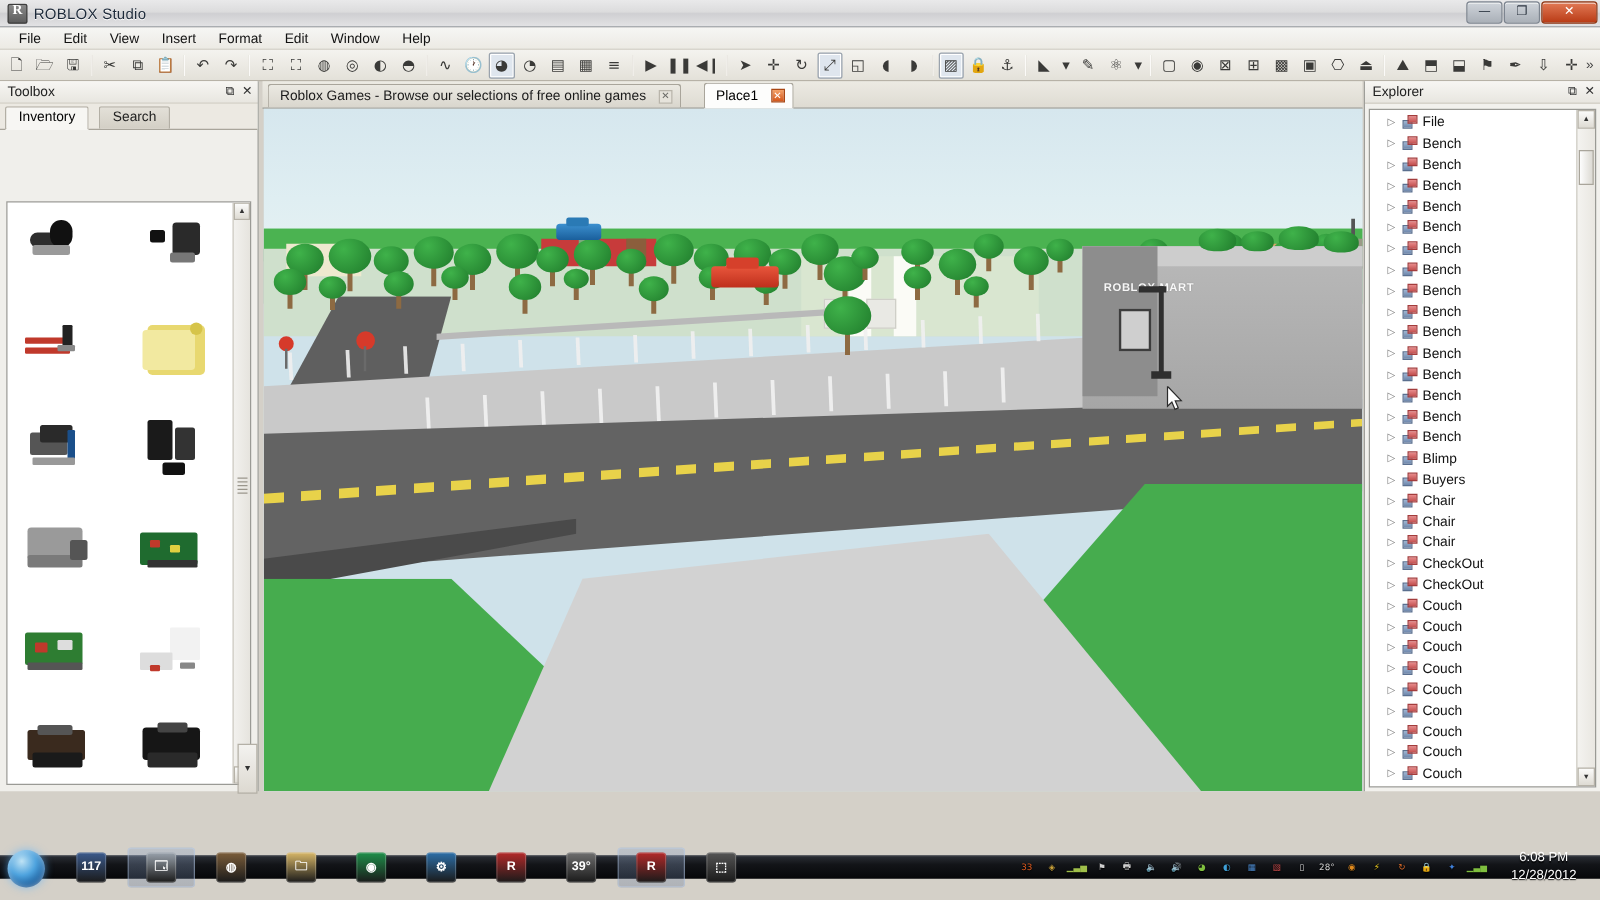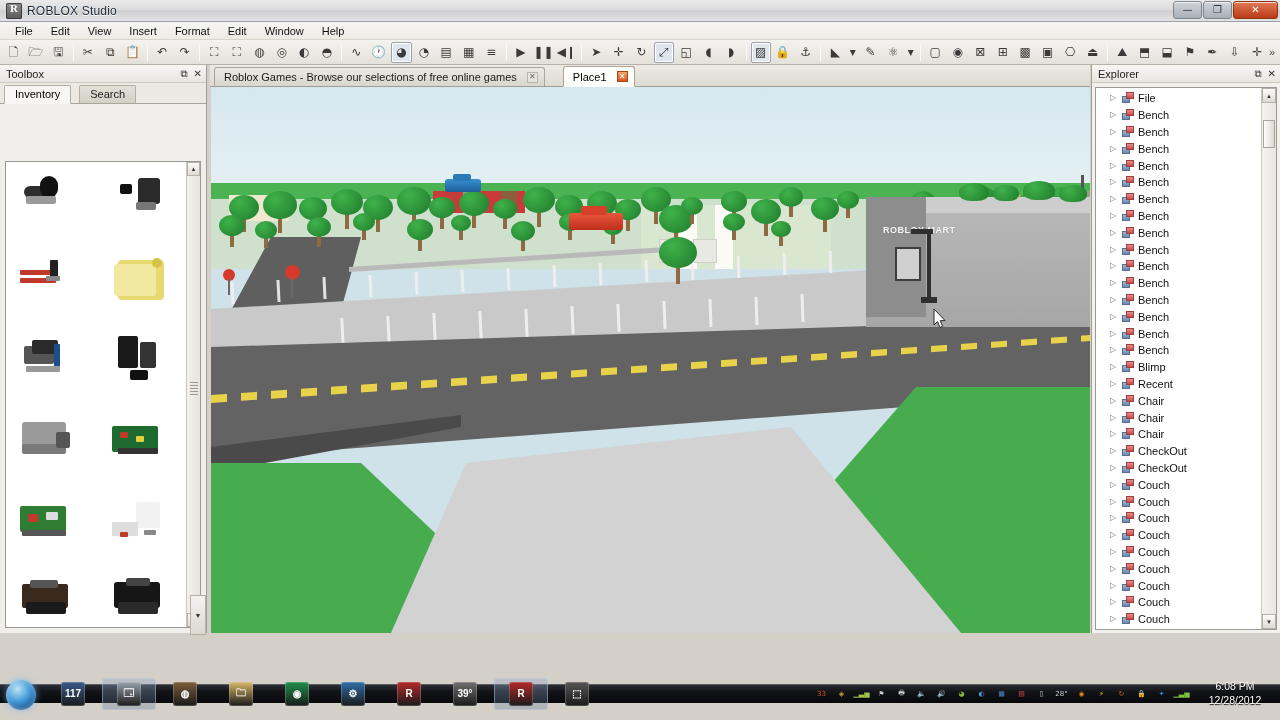--- a/index.html
+++ b/index.html
@@ -993,21 +993,21 @@
               <span class="c2"></span>
             </span>
             <span>Blimp</span>
           </div>
           <div class="ex-row">
             <span class="tri">▷</span>
             <span class="ex-icon">
               <span class="c1"></span>
               <span class="c2"></span>
             </span>
-            <span>Recent</span>
+            <span>Buyers</span>
           </div>
           <div class="ex-row">
             <span class="tri">▷</span>
             <span class="ex-icon">
               <span class="c1"></span>
               <span class="c2"></span>
             </span>
             <span>Chair</span>
           </div>
           <div class="ex-row">

